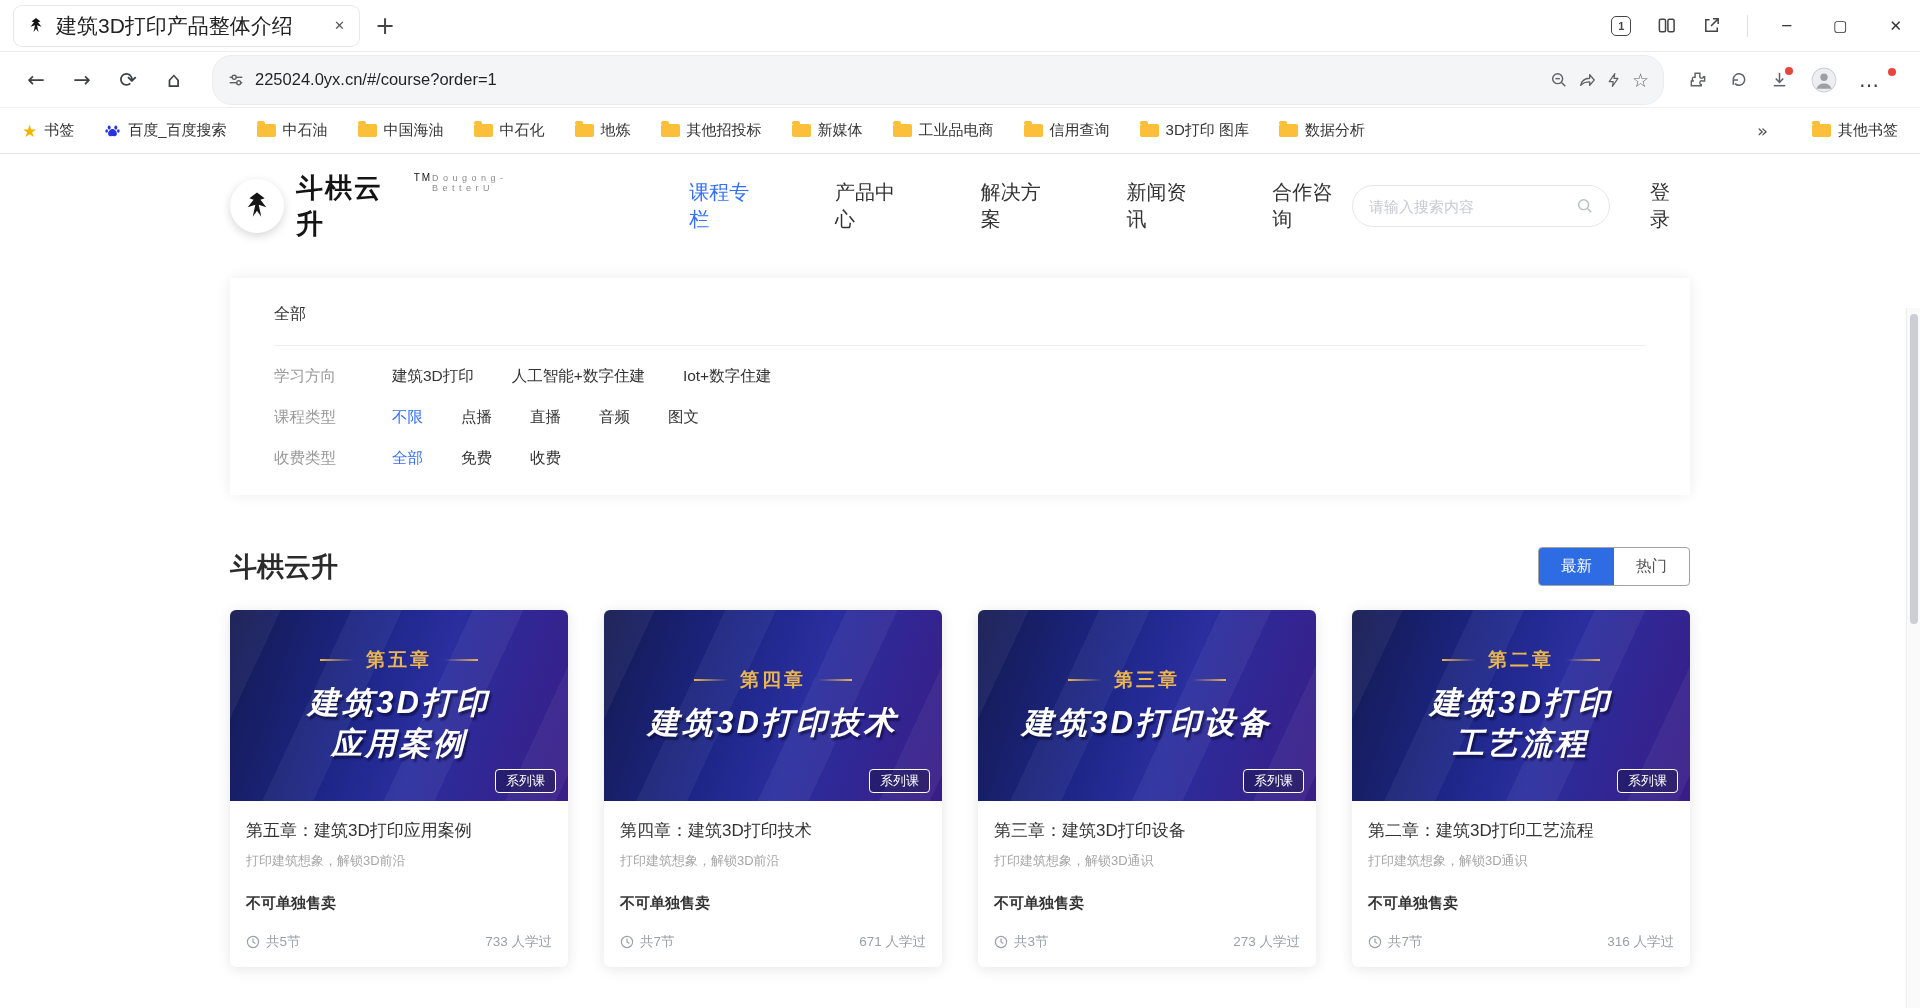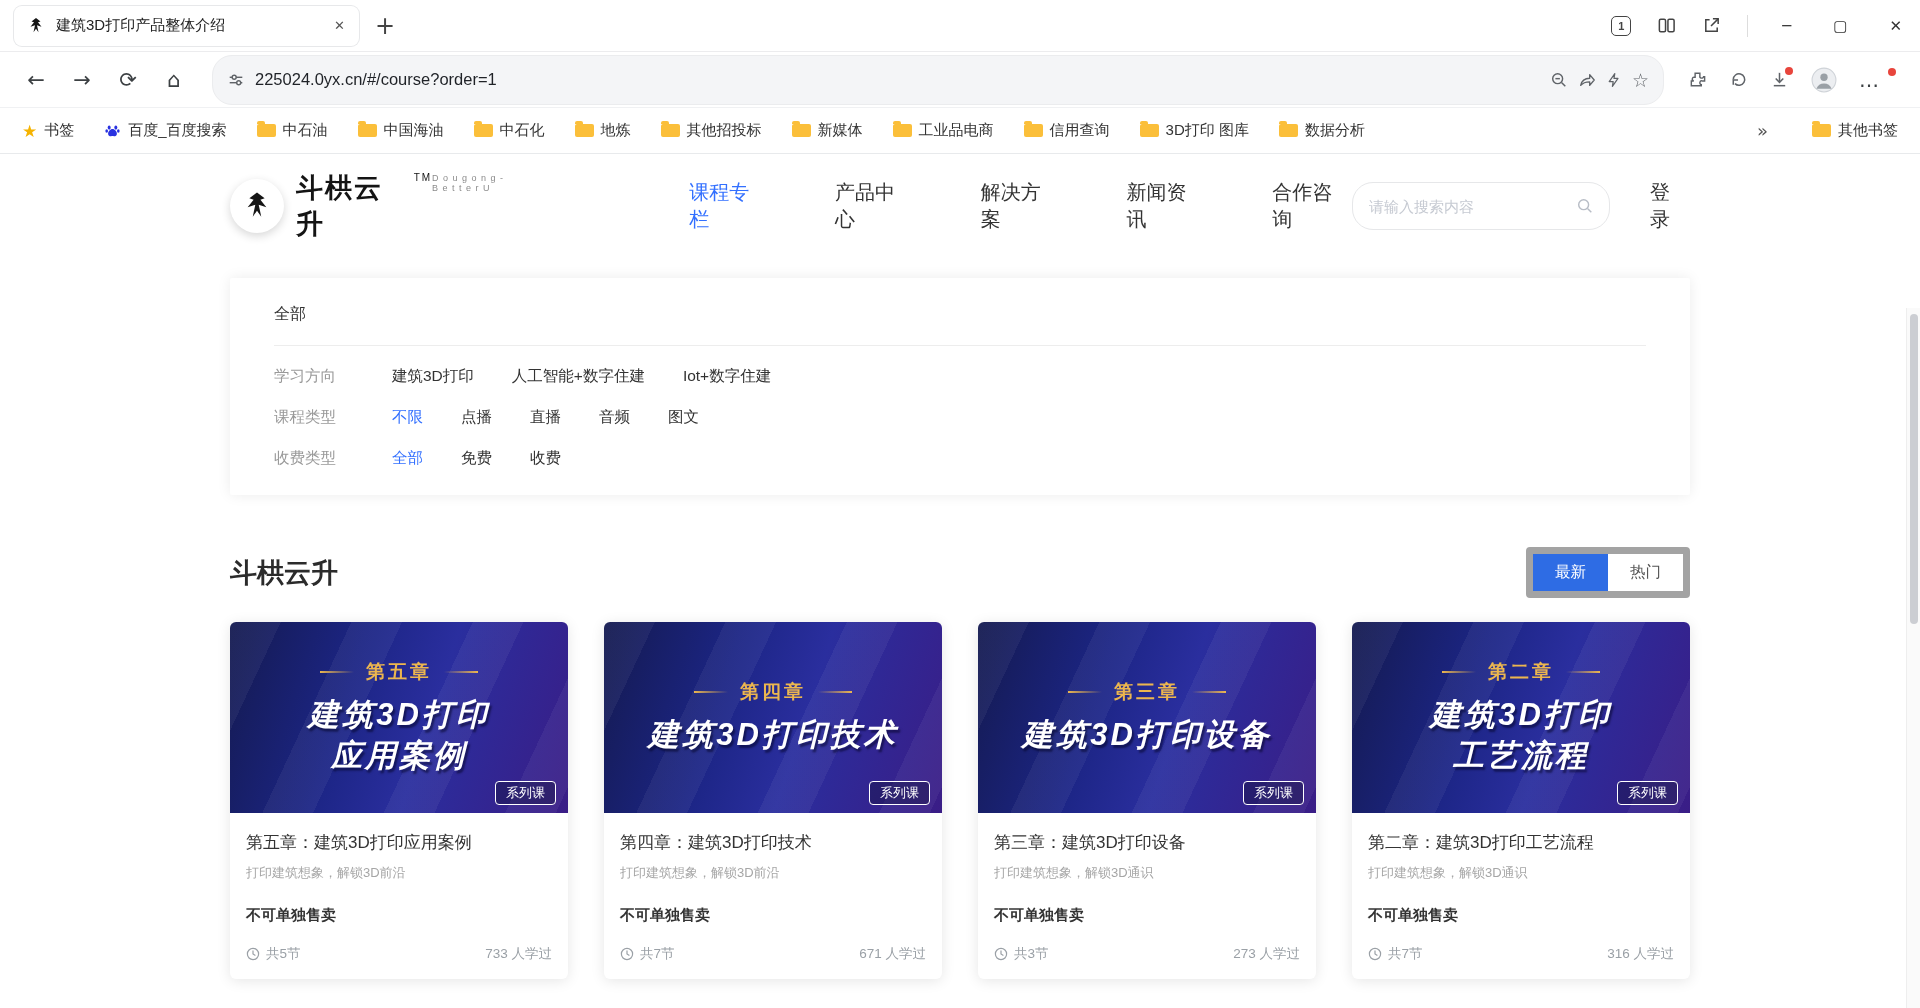--- a/index.html
+++ b/index.html
@@ -5,21 +5,21 @@
   * { box-sizing: border-box; margin: 0; padding: 0; }
   html,body { width:1920px; height:1008px; overflow:hidden; background:#fff;
     font-family:"Liberation Sans","DejaVu Sans",sans-serif; color:#333; }
   .glyph { font-family:"DejaVu Sans",sans-serif; }
 
   
   .tabbar { height:52px; background:#fff; display:flex; align-items:center; padding:0 10px 0 14px; border-bottom:1px solid #ececee; }
   .tab { display:flex; align-items:center; gap:10px; width:345px; height:40px; padding:0 10px 0 12px;
          border-radius:8px; background:#fff; box-shadow:0 0 0 1px #e7e8ea; }
   .favicon { width:20px; height:20px; display:flex; }
-  .tab-title { font-size:15px; color:#222; flex:1; white-space:nowrap; overflow:hidden; }
+  .tab-title { font-size:21px; color:#222; flex:1; white-space:nowrap; overflow:hidden; }
   .tab-close { font-size:13px; color:#555; cursor:pointer; padding:2px 4px; }
   .newtab { font-size:24px; color:#444; margin-left:16px; cursor:pointer; line-height:1; }
   .tabbar-right { margin-left:auto; display:flex; align-items:center; gap:26px; }
   .tb-icon { display:flex; align-items:center; color:#444; cursor:pointer; }
   .box1 { width:20px; height:20px; border:1.6px solid #444; border-radius:5px; display:flex; align-items:center; justify-content:center; font-size:11px; font-weight:bold; color:#444; }
   .win-divider { width:1px; height:22px; background:#ddd; }
   .win-btn { font-size:15px; color:#333; cursor:pointer; padding:0 8px; }
 
   .toolbar { height:56px; display:flex; align-items:center; padding:0 18px; gap:10px; border-bottom:1px solid #f0f1f3; }
   .nav-btn { width:36px; height:36px; display:flex; align-items:center; justify-content:center; font-size:21px; color:#3c4043; cursor:pointer; border-radius:50%; }
@@ -46,38 +46,38 @@
   .site-header { height:104px; display:flex; align-items:center; padding:0 0; width:1460px; margin:0 auto; }
   .logo { display:flex; align-items:center; gap:12px; cursor:pointer; }
   .emblem { width:54px; height:54px; border-radius:50%; background:#fff; box-shadow:0 3px 10px rgba(0,0,0,.16); display:flex; align-items:center; justify-content:center; }
   .logo-text-col { display:flex; flex-direction:row; }
   .logo-cn { font-size:27px; font-weight:800; color:#141414; letter-spacing:2px; display:flex; align-items:flex-start; gap:2px; }
   .logo-tm { font-size:10px; font-weight:400; margin-top:2px; }
   .logo-sub { font-size:9px; letter-spacing:4.5px; color:#8b8b8b; margin-top:3px; }
   .site-nav { display:flex; gap:66px; margin-left:120px; font-size:20px; }
   .nav-item { cursor:pointer; color:#333; }
   .nav-item.active { color:#3370ff; }
-  .search-pill { margin-left:auto; width:258px; height:48px; border:1px solid #e6e7e9; border-radius:21px; display:flex; align-items:center; padding:8px 16px; gap:8px; }
+  .search-pill { margin-left:auto; width:258px; height:42px; border:1px solid #e6e7e9; border-radius:21px; display:flex; align-items:center; padding:8px 16px; gap:8px; }
   .search-pill input { border:none; outline:none; flex:1; font-size:15px; background:transparent; color:#333; font-family:inherit; }
   .search-pill input::placeholder { color:#c6cad2; }
   .login { margin-left:40px; font-size:20px; color:#333; cursor:pointer; }
 
   
   .filter-card { width:1460px; margin:20px auto 0; background:#fff; box-shadow:0 0 14px rgba(0,0,0,.08); border-radius:2px; padding:26px 44px 26px 44px; }
   .filter-all { font-size:16px; color:#333; cursor:pointer; }
   .filter-divider { height:1px; background:#ededed; margin:20px 0 6px; }
   .frow { display:flex; align-items:center; margin-top:20px; font-size:15.5px; }
   .flabel { width:118px; color:#999; flex:none; }
   .fopt { margin-right:38px; color:#333; cursor:pointer; }
   .fopt.active { color:#3370ff; }
 
   
   .section-head { width:1460px; margin:52px auto 0; display:flex; align-items:center; }
   .section-title { font-size:27px; font-weight:600; color:#2b2b2b; }
-  .sort-group { margin-left:auto; display:flex; border:7px solid #a3a3a3; border-radius:4px; overflow:hidden; background:#fff; }
+  .sort-group { margin-left:auto; display:flex; border:1px solid #a3a3a3; border-radius:4px; overflow:hidden; background:#fff; }
   .sort { padding:8px 22px; font-size:15.5px; color:#555; cursor:pointer; }
   .sort.active { background:#2e6ce4; color:#fff; }
 
   .grid { width:1460px; margin:24px auto 0; display:grid; grid-template-columns:repeat(4,1fr); gap:36px; }
   .card { background:#fff; border-radius:6px; overflow:hidden; box-shadow:0 2px 14px rgba(0,0,0,.10); cursor:pointer; }
   .cover { position:relative; height:191px; display:flex; flex-direction:column; align-items:center; justify-content:center; gap:10px; overflow:hidden;
            background:linear-gradient(108deg,#141a50 0%,#1c2585 35%,#2a2e9e 58%,#3a1d86 100%); }
   .cover::before { content:""; position:absolute; inset:0;
            background:repeating-linear-gradient(115deg, rgba(255,255,255,.05) 0 46px, transparent 46px 110px); }
   .chap { position:relative; display:flex; align-items:center; gap:12px; color:#ecb64f; font-weight:bold; font-size:19px; letter-spacing:3px; }

